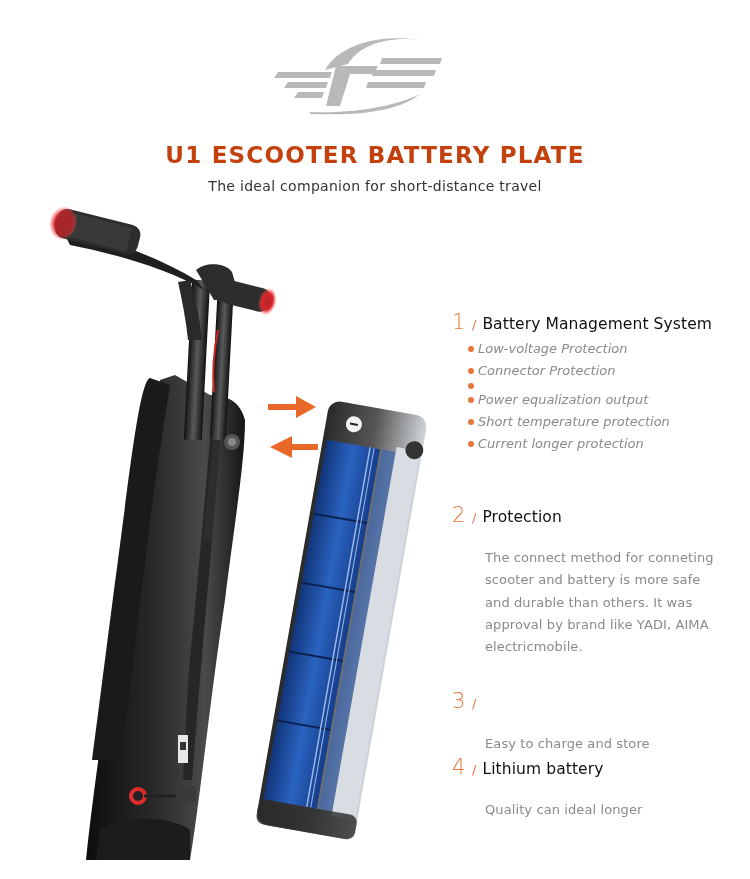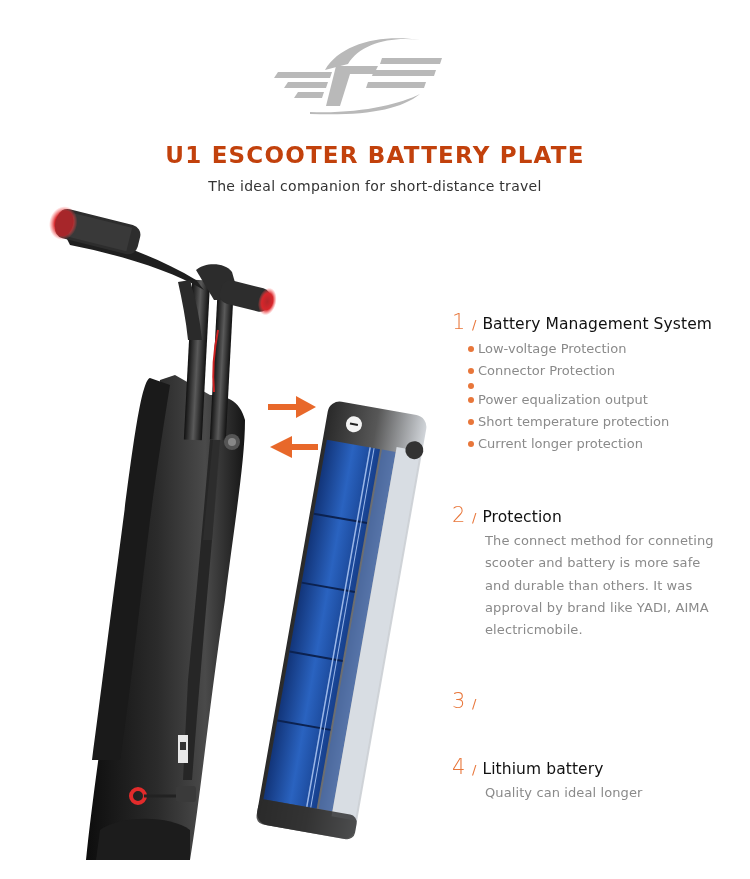--- a/index.html
+++ b/index.html
@@ -27,27 +27,27 @@
       width: 20px; display: inline-block;
     }
     .feature-slash { font-size: 13px; color: #e8763a; margin: 0 6px 0 0; }
     .feature-title {
       font-family: "DejaVu Sans", sans-serif; font-weight: normal; font-size: 15.5px; color: #111;
       letter-spacing: 0.1px;
     }
     .bullets { list-style: none; margin-left: 16px; margin-top: 4px; }
     .bullets li {
       font-size: 13px; color: #8a8a8a; line-height: 22.3px; white-space: nowrap;
-      display: flex; align-items: center;
+      display: flex; align-items: center; font-style: italic;
     }
     .bullet-dot {
       width: 6px; height: 6px; border-radius: 50%; background: #e8763a; margin-right: 4px; flex: none;
     }
     .feature-desc {
-      margin-left: 33px; margin-top: 3px; font-size: 13px; color: #8a8a8a; line-height: 22.3px;
+      margin-left: 33px; margin-top: 20px; font-size: 13px; color: #8a8a8a; line-height: 22.3px;
       width: 230px; letter-spacing: 0.1px;
     }
   </style>
 </head>
 <body>
 
 <svg class="logo" viewBox="0 0 180 85">
   <g fill="#b9b9b9">
     <path d="M55 40 C70 14 110 4 150 10 C120 6 90 14 78 34 Z"></path>
     <path d="M8 42 L62 42 L60 48 L4 48 Z"></path>
@@ -204,20 +204,21 @@
     <span class="feature-title">Protection</span>
   </div>
   <div class="feature-desc">The connect method for conneting scooter and battery is more safe and durable than others. It was approval by brand like YADI, AIMA electricmobile.</div>
 </div>
 
 <div class="feature" style="top:689px;">
   <div class="feature-head">
     <span class="feature-num">3</span>
     <span class="feature-slash">/</span>
   </div>
+  <div class="feature-desc">Easy to charge and store</div>
 </div>
 
 <div class="feature" style="top:755px;">
   <div class="feature-head">
     <span class="feature-num">4</span>
     <span class="feature-slash">/</span>
     <span class="feature-title">Lithium battery</span>
   </div>
   <div class="feature-desc">Quality can ideal longer</div>
 </div>

